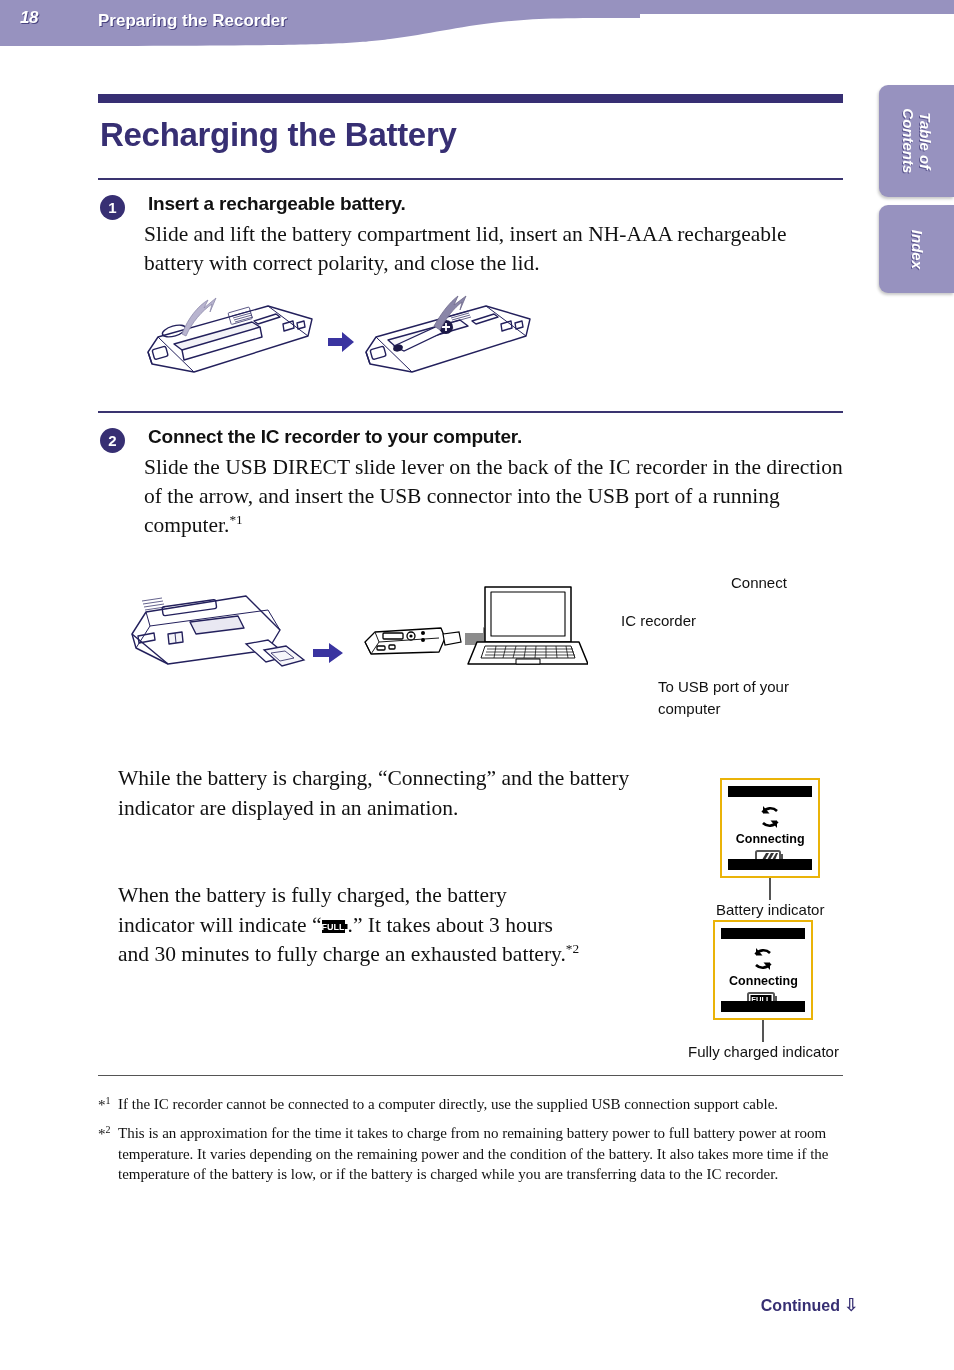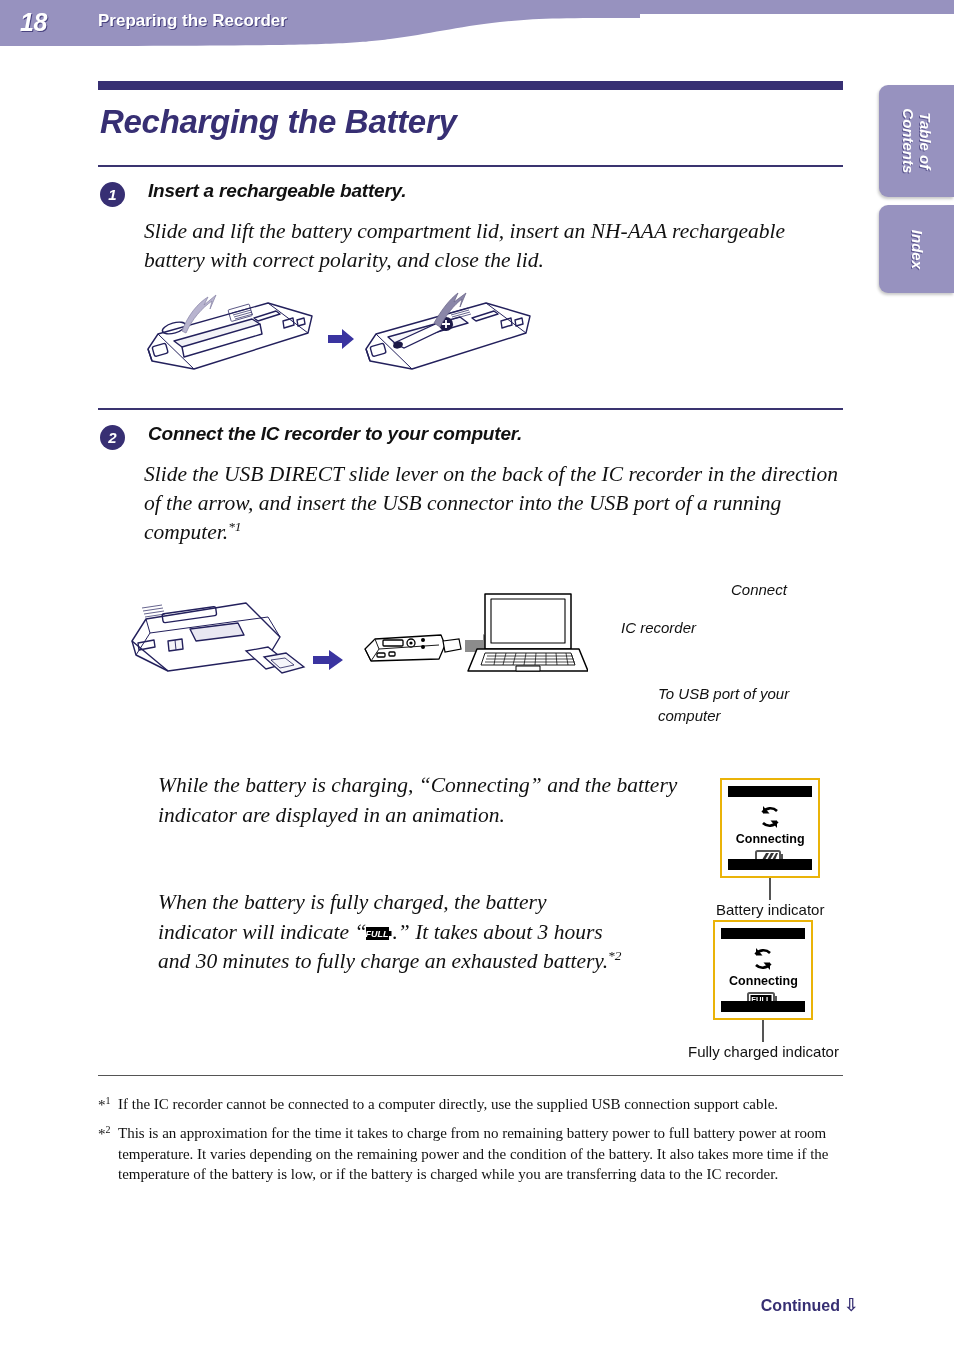--- a/index.html
+++ b/index.html
@@ -33,21 +33,21 @@
     left: 0; top: 0;
     width: 640px; height: 46px;
   }
   .header-band svg { display: block; }
   .page-number {
     position: absolute;
     left: 20px; top: 8px;
     font-family: "Liberation Sans", sans-serif;
     font-weight: bold;
     font-style: italic;
-    font-size: 25px;
+    font-size: 17px;
     color: #ffffff;
     letter-spacing: -0.5px;
     text-shadow: 1px 1px 0 #4a4480;
   }
   .header-title {
     position: absolute;
     left: 98px; top: 11px;
     font-family: "Liberation Sans", sans-serif;
     font-weight: bold;
     font-size: 17px;
@@ -81,23 +81,22 @@
     color: #ffffff;
     text-align: center;
     text-shadow: 1px 1px 0 rgba(74,68,128,0.75);
   }
   #tab-toc { top: 85px; height: 112px; }
   #tab-index { top: 205px; height: 88px; }
 
   
   .content {
     position: absolute;
-    left: 98px; top: 3px;
+    left: 98px; top: 16px;
     width: 745px;
-    font-style: italic;
   }
 
   .rule-thick {
     height: 9px;
     background: #372f73;
     margin-top: 78px;
   }
   .doc-title {
     font-family: "Liberation Sans", sans-serif;
     font-weight: bold;
@@ -152,21 +151,21 @@
     font-weight: bold;
     font-size: 19px;
     color: #111111;
     letter-spacing: -0.2px;
     margin: 4px;
   }
   .step-body {
     font-family: "Liberation Serif", serif;
     font-size: 21.5px;
     line-height: 1.35;
-    margin-top: 15px;
+    margin-top: 5px;
     color: #111111;
   }
   sup.fn {
     font-size: 0.62em;
     vertical-align: super;
   }
 
   
   .fig-step1 {
     display: flex;
@@ -198,21 +197,21 @@
   }
   .lbl-computer { left: 378px; top: 20px; }
   .lbl-icrec    { left: 268px; top: 58px; }
   .lbl-usbport  { left: 305px; top: 122px; line-height: 1.45; white-space: normal; width: 150px; }
 
   
   .para-block {
     font-family: "Liberation Serif", serif;
     font-size: 21.5px;
     line-height: 1.37;
-    margin-left: 60px;
+    margin-left: 20px;
     color: #111111;
   }
   .p1 { margin-top: 30px; width: 520px; }
   .p2 { margin-top: 58px; width: 470px; }
 
   .inline-full {
     display: inline-block;
     vertical-align: -1px;
     width: 26px; height: 13px;
     position: relative;

